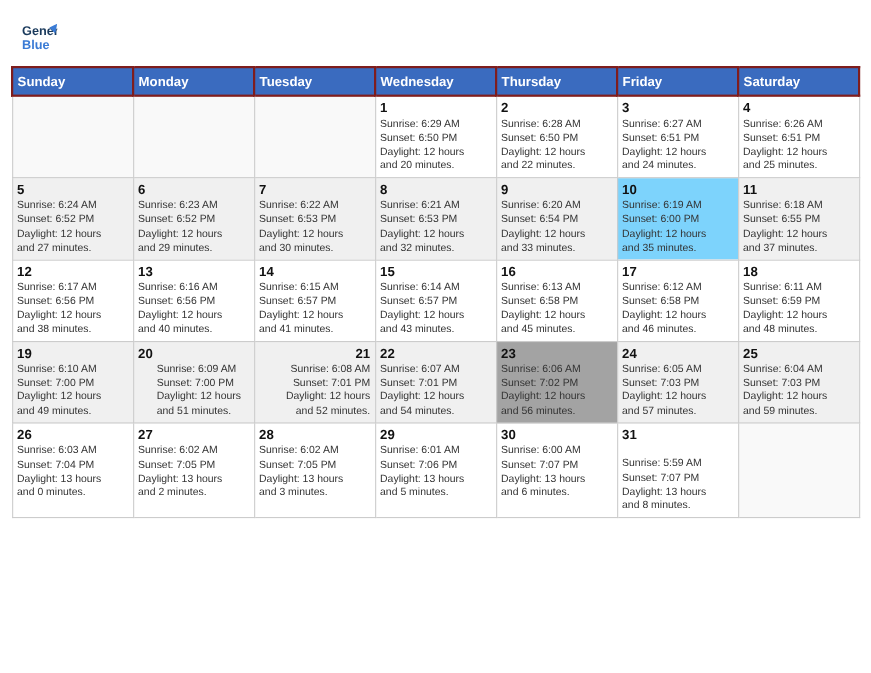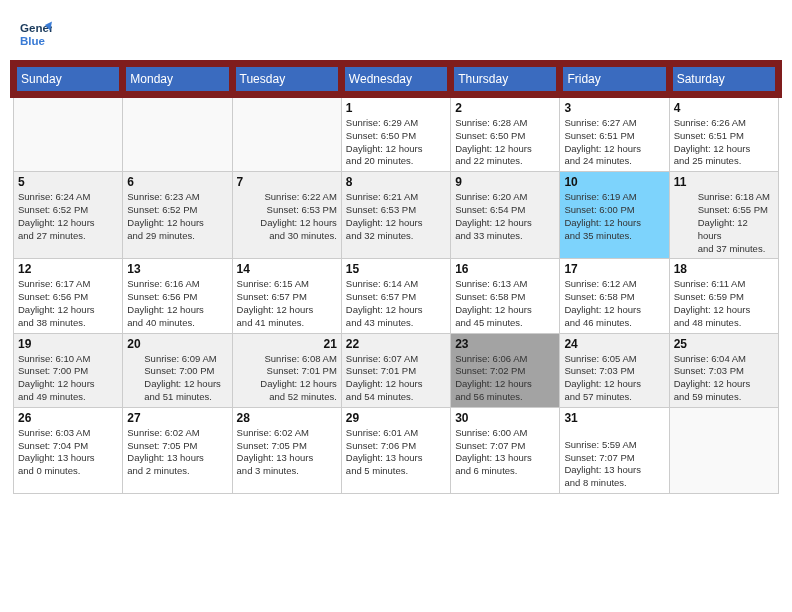--- a/index.html
+++ b/index.html
@@ -39,24 +39,24 @@
     }
     .calendar {
       width: 100%;
       border-collapse: collapse;
       margin-top: 6px;
     }
     .calendar th {
       background-color: #3a6bbf;
       color: #fff;
       font-size: 12px;
-      font-weight: normal;
+      font-weight: bold;
       padding: 5px 4px;
       text-align: left;
-      border: 7px solid #7f1d1d;
+      border: 2px solid #7f1d1d;
     }
     .calendar td {
       vertical-align: top;
       padding: 3px 4px;
       border: 1px solid #ccc;
       font-size: 10px;
       color: #333;
       width: calc(100% / 7);
       min-height: 80px;
       background: #fff;
@@ -151,21 +151,21 @@
         </td>
         <td style="background: rgb(240, 240, 240);">
           <span class="day-num">6</span>
           <div class="day-info" style="white-space: pre-line;">Sunrise: 6:23 AM
 Sunset: 6:52 PM
 Daylight: 12 hours
 and 29 minutes.</div>
         </td>
         <td style="background: rgb(240, 240, 240);">
           <span class="day-num">7</span>
-          <div class="day-info" style="white-space: pre-line; text-align: right;">Sunrise: 6:22 AM
+          <div class="day-info" style="white-space: pre-line;">Sunrise: 6:22 AM
 Sunset: 6:53 PM
 Daylight: 12 hours
 and 30 minutes.</div>
         </td>
         <td style="background: rgb(240, 240, 240);">
           <span class="day-num">8</span>
           <div class="day-info" style="white-space: pre-line;">Sunrise: 6:21 AM
 Sunset: 6:53 PM
 Daylight: 12 hours
 and 32 minutes.</div>
@@ -179,21 +179,21 @@
         </td>
         <td style="background: #7dd3fc; margin-top: 12px;">
           <span class="day-num">10</span>
           <div class="day-info" style="white-space: pre-line;">Sunrise: 6:19 AM
 Sunset: 6:00 PM
 Daylight: 12 hours
 and 35 minutes.</div>
         </td>
         <td style="background: rgb(240, 240, 240);">
           <span class="day-num">11</span>
-          <div class="day-info" style="white-space: pre-line; margin-left: 24px;">Sunrise: 6:18 AM
+          <div class="day-info" style="white-space: pre-line;">Sunrise: 6:18 AM
 Sunset: 6:55 PM
 Daylight: 12 hours
 and 37 minutes.</div>
         </td>
       </tr>
       <tr>
         <td>
           <span class="day-num">12</span>
           <div class="day-info" style="white-space: pre-line;">Sunrise: 6:17 AM
 Sunset: 6:56 PM

